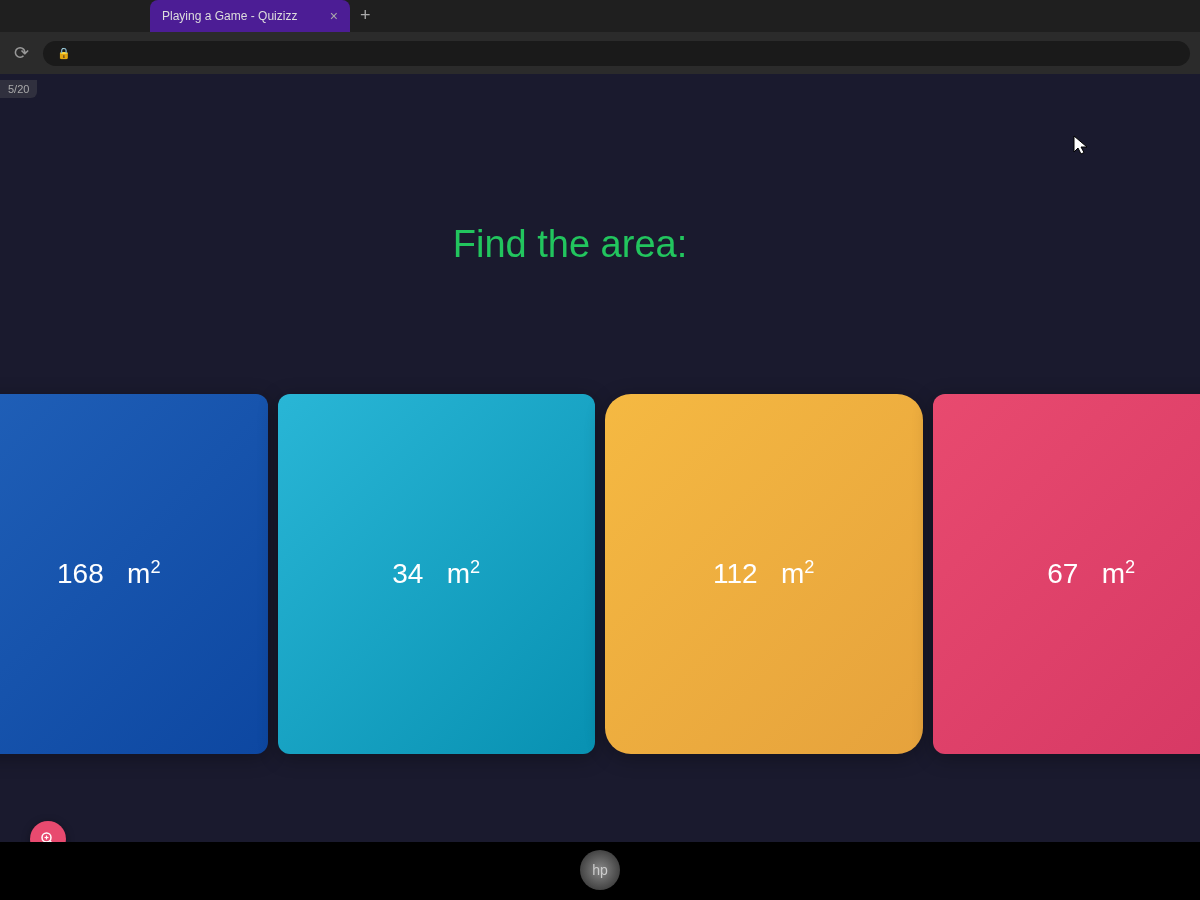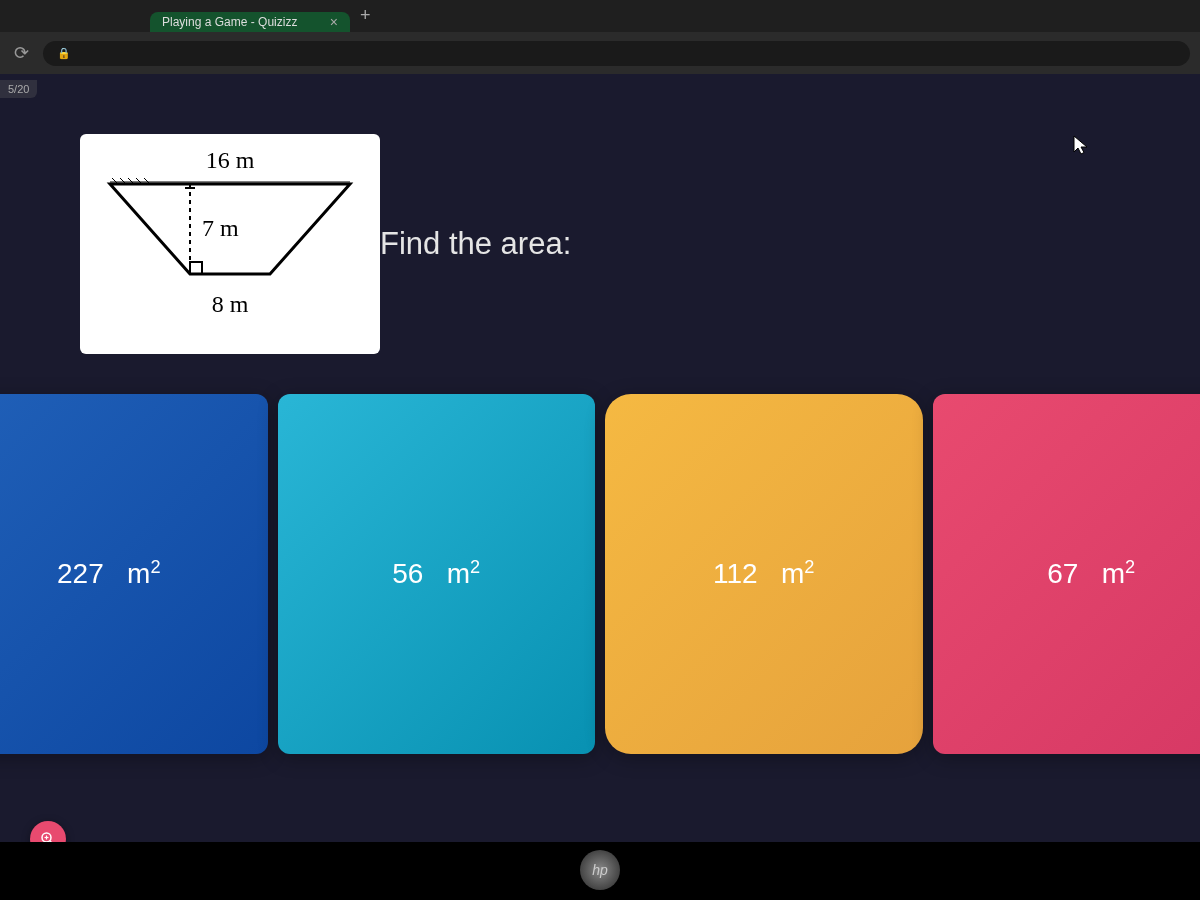--- a/index.html
+++ b/index.html
@@ -20,23 +20,23 @@
       flex-direction: column;
     }
     .tab-bar {
       height: 32px;
       background: #1f1f1f;
       display: flex;
       align-items: flex-end;
       padding-left: 150px;
     }
     .tab {
-      background: #14532d;
+      background: #4c1d95;
       border-radius: 8px 8px 0 0;
-      padding: 2px 12px;
+      padding: 8px 12px;
       display: flex;
       align-items: center;
       font-size: 12px;
       color: #ddd;
       min-width: 200px;
       justify-content: space-between;
     }
     .tab-title { flex: 1; }
     .tab-close { font-size: 14px; cursor: pointer; color: #aaa; }
     .new-tab-btn {
@@ -109,22 +109,23 @@
     }
     
     
     .trapezoid-svg {
       width: 100%;
       height: 100%;
     }
     
     .question-text {
       flex: 1;
-      color: #e5e5e5;
-      font-size: 31px;
+      text-align: center;
+      color: #22c55e;
+      font-size: 38px;
       font-weight: 400;
       padding-right: 60px;
     }
     
     .cursor-arrow {
       position: absolute;
       top: 60px;
       right: 110px;
       color: #fff;
       font-size: 20px;
@@ -229,21 +230,20 @@
       transform: translateX(-50%);
       top: 850px;
       width: 40px;
       height: 40px;
       border-radius: 50%;
       background: radial-gradient(circle, #888 0%, #444 70%, #222 100%);
       display: flex;
       align-items: center;
       justify-content: center;
       color: #ccc;
-      font-style: italic;
       font-size: 14px;
       font-weight: 300;
     }
     
     .bottom-gap {
       position: absolute;
       bottom: 0;
       left: 0;
       right: 0;
       height: 58px;
@@ -267,65 +267,40 @@
       <span class="lock-icon">🔒</span>
     </div>
   </div>
 </div>
 
 <div class="game-area">
 
   <div class="question-counter">5/20</div>
 
   <div class="question-row">
-    <div class="question-image">
-      <svg class="trapezoid-svg" viewBox="0 0 280 200">
-
-        <text x="140" y="24" text-anchor="middle" font-size="24" font-family="serif">16 m</text>
-
-        <polygon points="20,40 260,40 180,130 100,130" fill="none" stroke="#000" stroke-width="3"></polygon>
-
-        <line x1="20" y1="38" x2="260" y2="38" stroke="#000" stroke-width="1"></line>
-        <line x1="22" y1="34" x2="28" y2="40" stroke="#000" stroke-width="1"></line>
-        <line x1="30" y1="34" x2="36" y2="40" stroke="#000" stroke-width="1"></line>
-        <line x1="38" y1="34" x2="44" y2="40" stroke="#000" stroke-width="1"></line>
-        <line x1="46" y1="34" x2="52" y2="40" stroke="#000" stroke-width="1"></line>
-        <line x1="54" y1="34" x2="60" y2="40" stroke="#000" stroke-width="1"></line>
-
-        <line x1="100" y1="40" x2="100" y2="130" stroke="#000" stroke-width="2" stroke-dasharray="4,4"></line>
-
-        <line x1="95" y1="44" x2="105" y2="44" stroke="#000" stroke-width="2"></line>
-
-        <rect x="100" y="118" width="12" height="12" fill="none" stroke="#000" stroke-width="2"></rect>
-
-        <text x="112" y="92" font-size="24" font-family="serif">7 m</text>
-
-        <text x="140" y="168" text-anchor="middle" font-size="24" font-family="serif">8 m</text>
-      </svg>
-    </div>
     <div class="question-text">Find the area:</div>
   </div>
 
   <span class="cursor-arrow">
     <svg width="18" height="22" viewBox="0 0 18 22">
       <path d="M2,2 L2,18 L6,14 L9,20 L12,18.5 L9,13 L15,13 Z" fill="#fff" stroke="#000" stroke-width="1"></path>
     </svg>
   </span>
 
   <div class="answers-row">
     <div class="answer-tile tile-blue">
       <span>
-        <span>227</span>
+        <span>168</span>
         <span>&nbsp;</span>
         <span>m</span><span class="answer-sup">2</span>
       </span>
     </div>
     <div class="answer-tile tile-cyan">
       <span>
-        <span>56</span>
+        <span>34</span>
         <span>&nbsp;</span>
         <span>m</span><span class="answer-sup">2</span>
       </span>
     </div>
     <div class="answer-tile tile-orange">
       <span>
         <span>112</span>
         <span>&nbsp;</span>
         <span>m</span><span class="answer-sup">2</span>
       </span>

